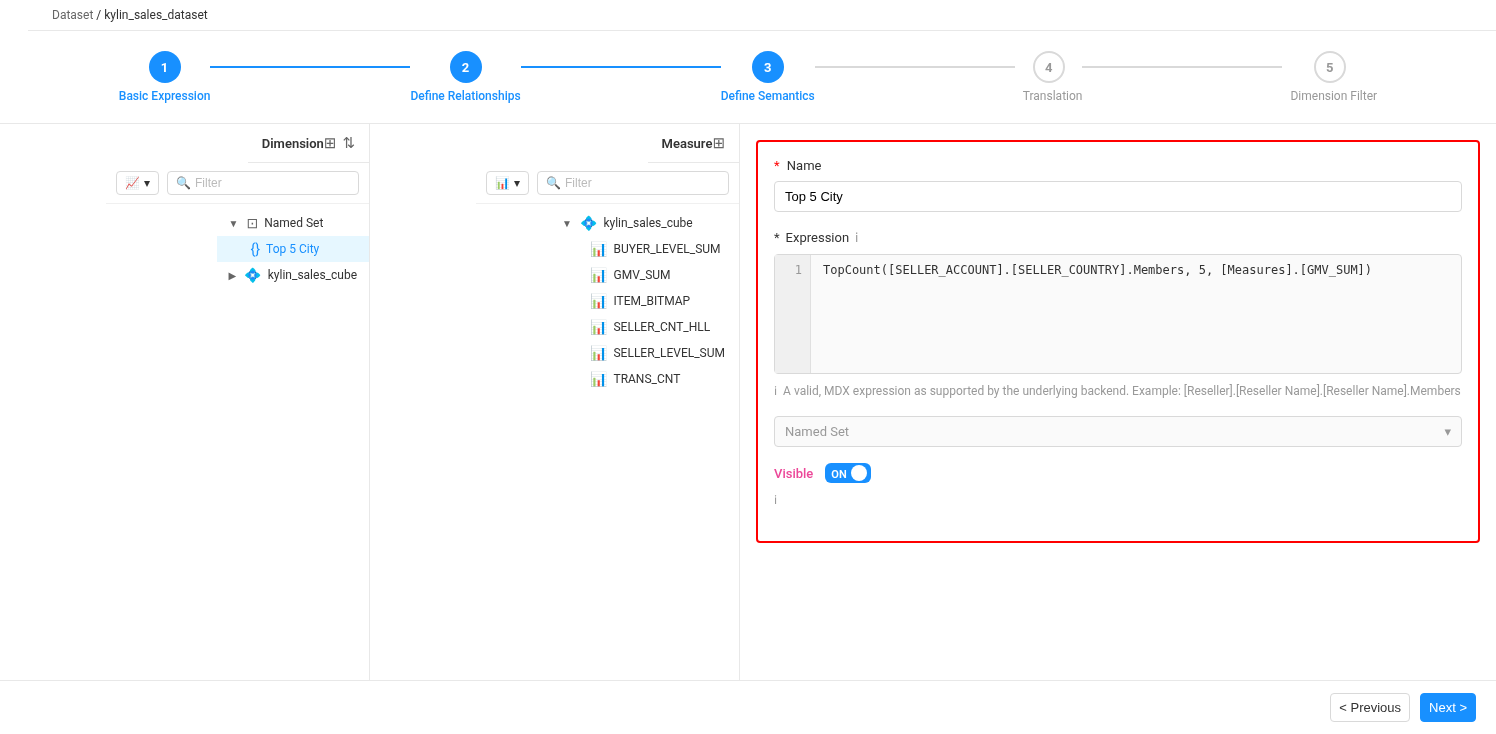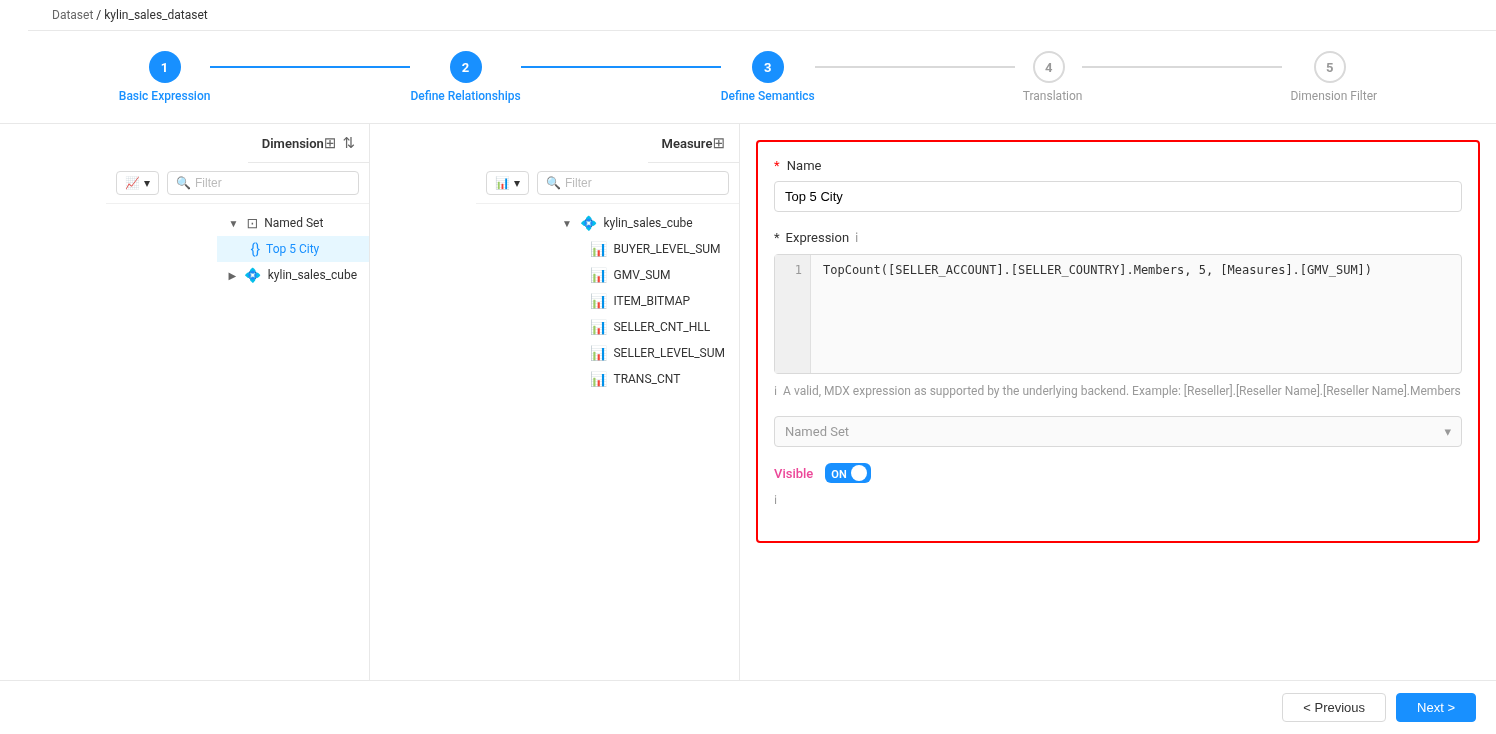--- a/index.html
+++ b/index.html
@@ -83,21 +83,21 @@
 
     
     .toggle-row { display: flex; align-items: center; gap: 12px; margin-bottom: 8px; }
     .toggle-label { font-size: 13px; font-weight: 500; color: #ec4899; }
     .toggle-switch { display: flex; align-items: flex-end; background: #1890ff; border-radius: 6px; padding: 2px 4px 2px 6px; gap: 4px; cursor: pointer; }
     .toggle-on-text { color: #fff; font-size: 11px; font-weight: 600; }
     .toggle-circle { width: 16px; height: 16px; background: #fff; border-radius: 50%; }
 
     
     .bottom-nav { position: absolute; bottom: 0; right: 0; left: 0; padding: 12px 20px; border-top: 1px solid #e8e8e8; display: flex; justify-content: flex-end; gap: 10px; background: #fff; }
-    .nav-btn { padding: 6px 20px; border: 1px solid #d9d9d9; border-radius: 4px; cursor: pointer; font-size: 13px; background: #fff; color: #333; display: flex; align-items: center; gap: 4px; }
+    .nav-btn { padding: 6px 8px; border: 1px solid #d9d9d9; border-radius: 4px; cursor: pointer; font-size: 13px; background: #fff; color: #333; display: flex; align-items: center; gap: 4px; }
     .nav-btn.primary { background: #1890ff; color: #fff; border-color: #1890ff; }
   </style>
 </head>
 <body>
 
 <div class="breadcrumb">
   <a href="#">Dataset</a>
   <span> / </span>
   <span>kylin_sales_dataset</span>
 </div>

